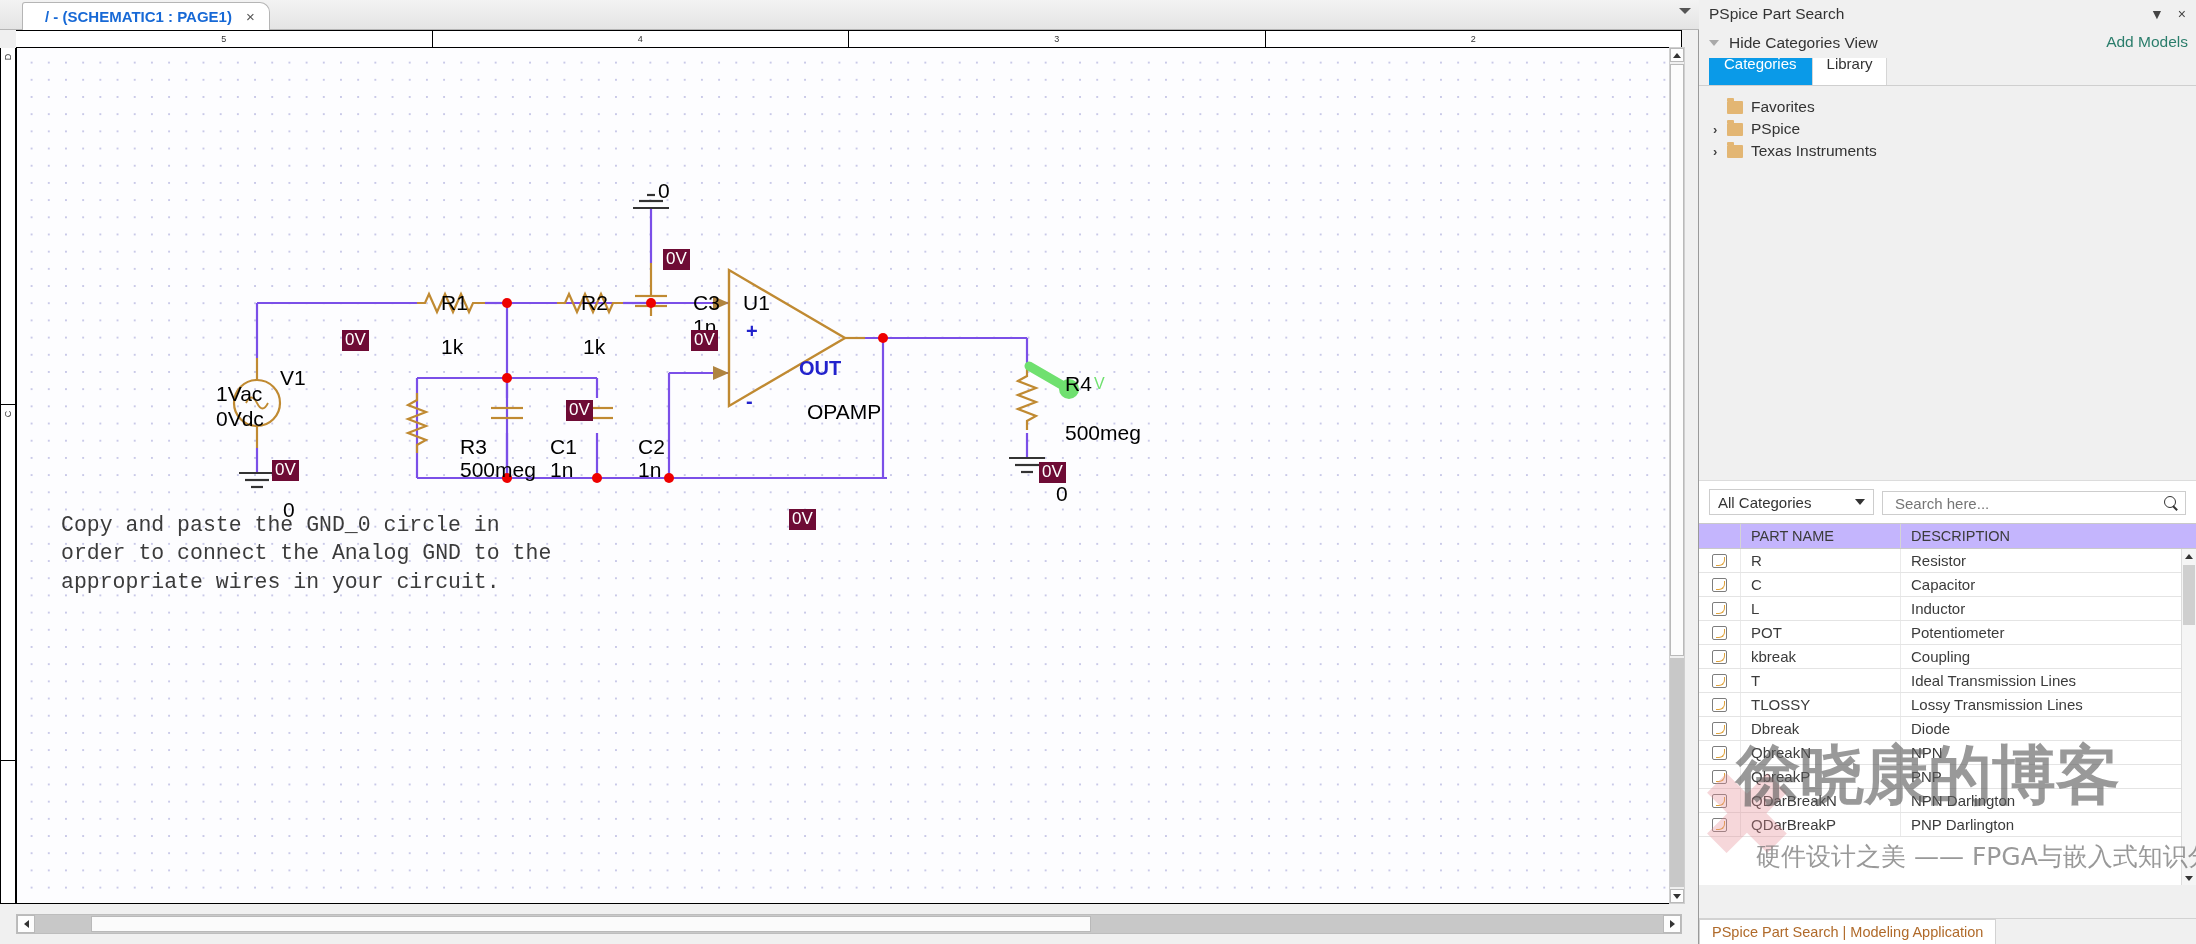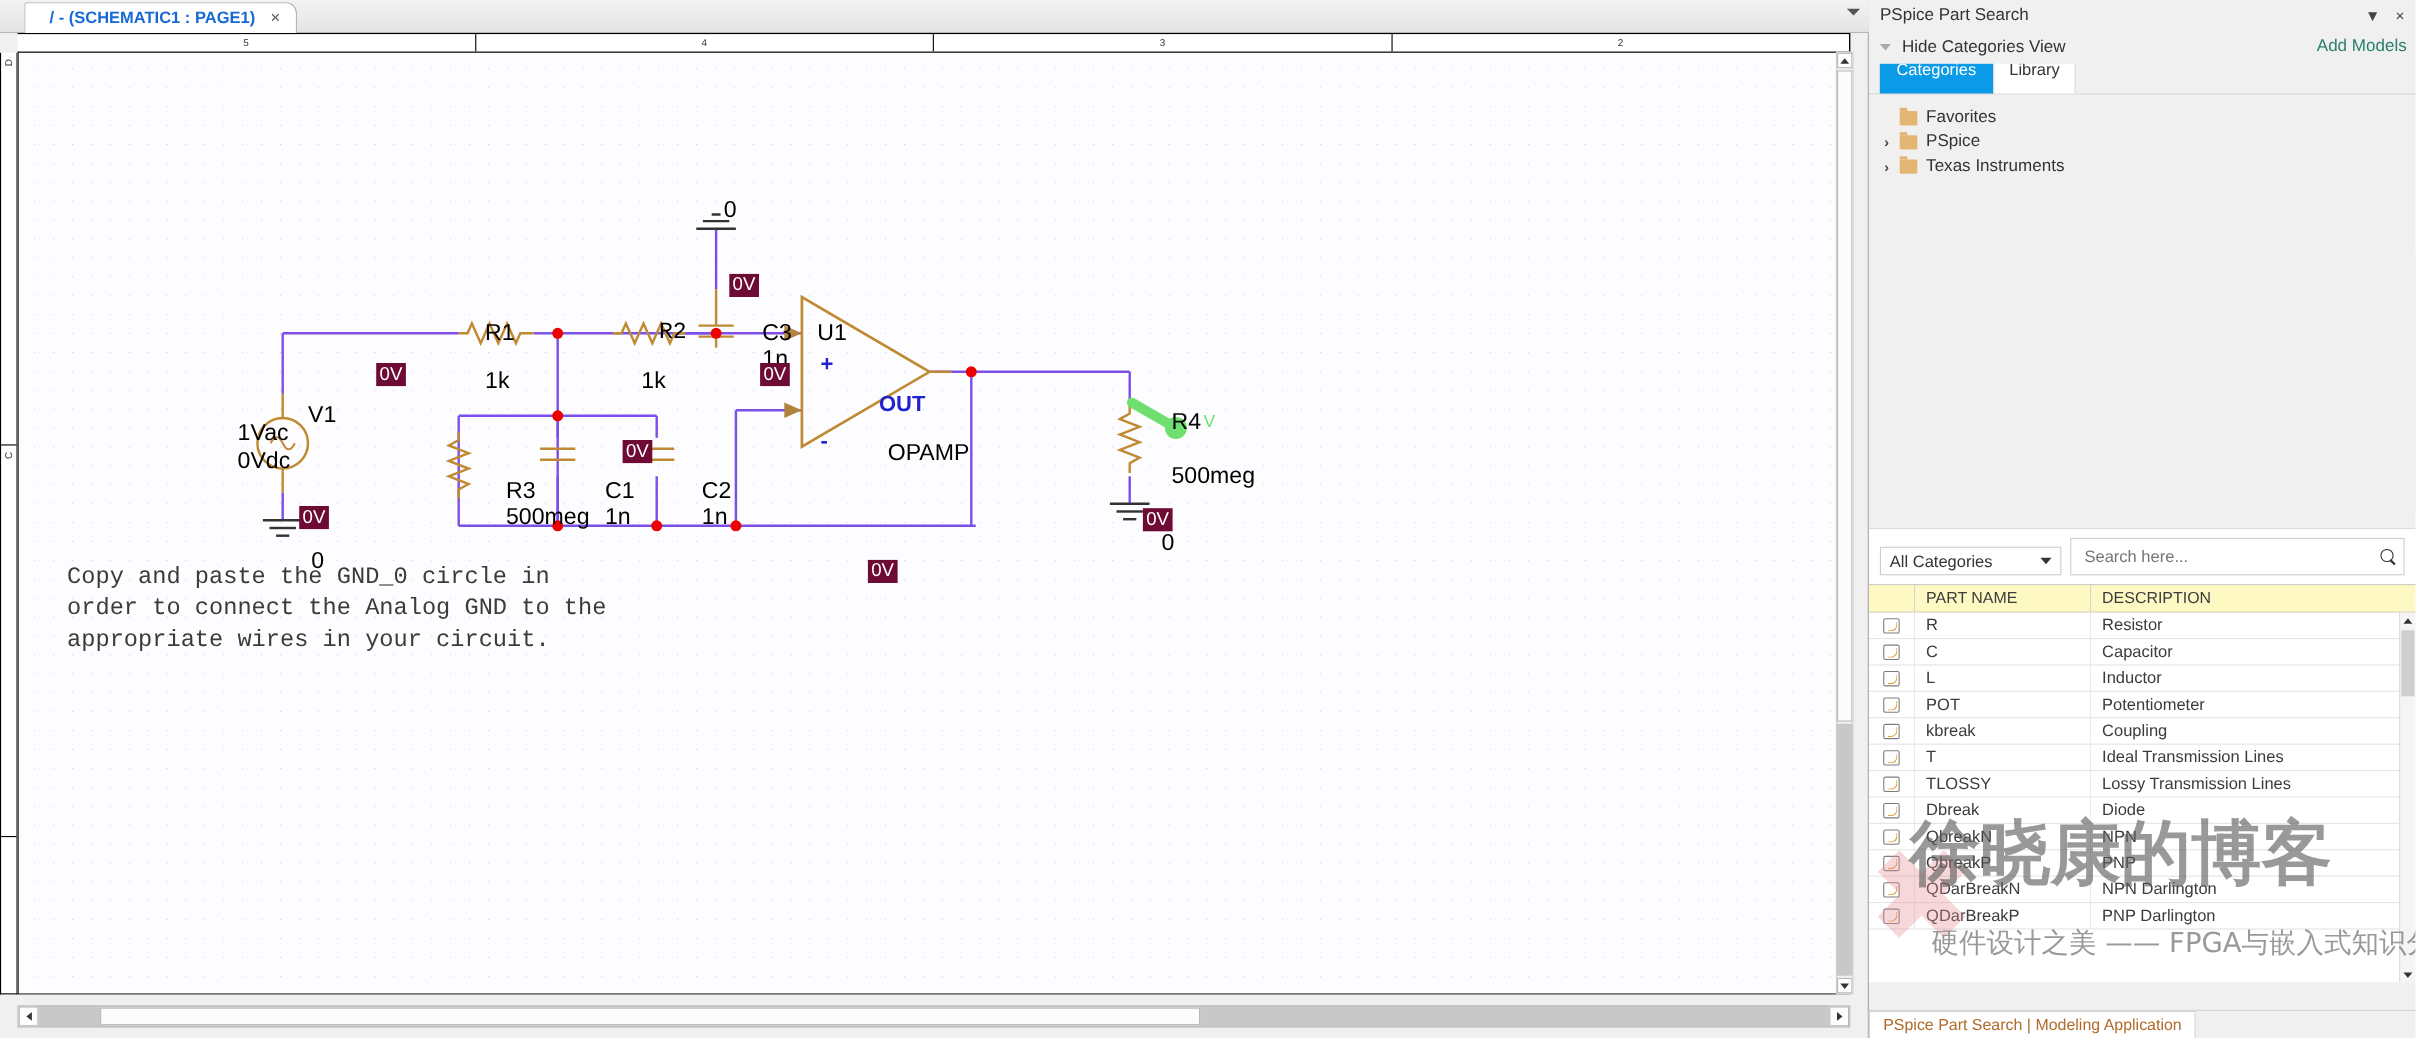--- a/index.html
+++ b/index.html
@@ -213,39 +213,39 @@
     padding: 8px 10px; background: #ffffff;
     border-top: 1px solid #dcdcdc;
   }
   .sel-box {
     display: flex; align-items: center; justify-content: space-between;
     width: 165px; height: 26px; padding: 0 8px;
     border: 1px solid #cdcdcd; background: #ffffff; font-size: 15px; color: #333;
   }
   .sel-box .dn { border-left:5px solid transparent;border-right:5px solid transparent;border-top:6px solid #333; }
   .search-box {
-    flex: 1; display: flex; align-items: center; height: 34px;
+    flex: 1; display: flex; align-items: center; height: 24px;
     border: 1px solid #cdcdcd; background: #fff; padding: 0 6px 0 10px;
   }
   .search-box input {
     flex: 1; border: none; outline: none; font-size: 15px; color: #777;
     font-family: "Liberation Sans", sans-serif; background: transparent;
   }
   .mag { width: 16px; height: 16px; position: relative; cursor: pointer; }
   .mag::before {
     content:''; position:absolute; left:1px; top:1px; width:10px; height:10px;
     border: 1.6px solid #333; border-radius: 50%;
   }
   .mag::after {
     content:''; position:absolute; left:10px; top:10px; width:6px; height:1.8px;
     background:#333; transform: rotate(45deg); transform-origin: left center;
   }
   .grid-head {
     display: flex; height: 26px; align-items: center;
-    background: #fef9c3; border-top: 1px solid #c9c9c9; border-bottom: 1px solid #c9c9c9;
+    background: #c4b5fd; border-top: 1px solid #c9c9c9; border-bottom: 1px solid #c9c9c9;
     font-size: 14.5px; color: #3b3b3b;
   }
   .c-icon { width: 42px; border-right: 1px solid #d4d4d4; height: 100%; }
   .c-name { width: 160px; border-right: 1px solid #d4d4d4; height: 100%; display:flex; align-items:center; padding-left: 10px; }
   .c-desc { flex: 1; height: 100%; display:flex; align-items:center; padding-left: 10px; }
   .grid-body { position: relative; background: #fff; height: 336px; overflow: hidden; }
   .grid-row {
     display: flex; height: 24px; align-items: center;
     border-bottom: 1px solid #e4e4e4; font-size: 15px; color: #3b3b3b;
   }
@@ -438,21 +438,21 @@
 
           <g>
             <path d="M 1012 318 L 1050 340" stroke="#6fe06f" stroke-width="9" stroke-linecap="round"></path>
             <circle cx="1052" cy="341" r="10" fill="#6fe06f"></circle>
           </g>
         </svg>
 
         <div id="sch-labels">
             <div class="lbl " style="left: 424px; top: 243px;">R1</div>
             <div class="lbl " style="left: 424px; top: 287px;">1k</div>
-            <div class="lbl " style="left: 582px; top: 243px; font-family: Liberation Mono, monospace;">R2</div>
+            <div class="lbl " style="left: 564px; top: 243px;">R2</div>
             <div class="lbl " style="left: 566px; top: 287px;">1k</div>
             <div class="lbl " style="left: 676px; top: 243px;">C3</div>
             <div class="lbl " style="left: 676px; top: 267px;">1n</div>
             <div class="lbl " style="left: 726px; top: 243px;">U1</div>
             <div class="lbl " style="left: 790px; top: 352px;">OPAMP</div>
             <div class="lbl " style="left: 263px; top: 318px;">V1</div>
             <div class="lbl " style="left: 199px; top: 334px;">1Vac</div>
             <div class="lbl " style="left: 199px; top: 359px;">0Vdc</div>
             <div class="lbl " style="left: 266px; top: 450px;">0</div>
             <div class="lbl " style="left: 641px; top: 131px;">0</div>

